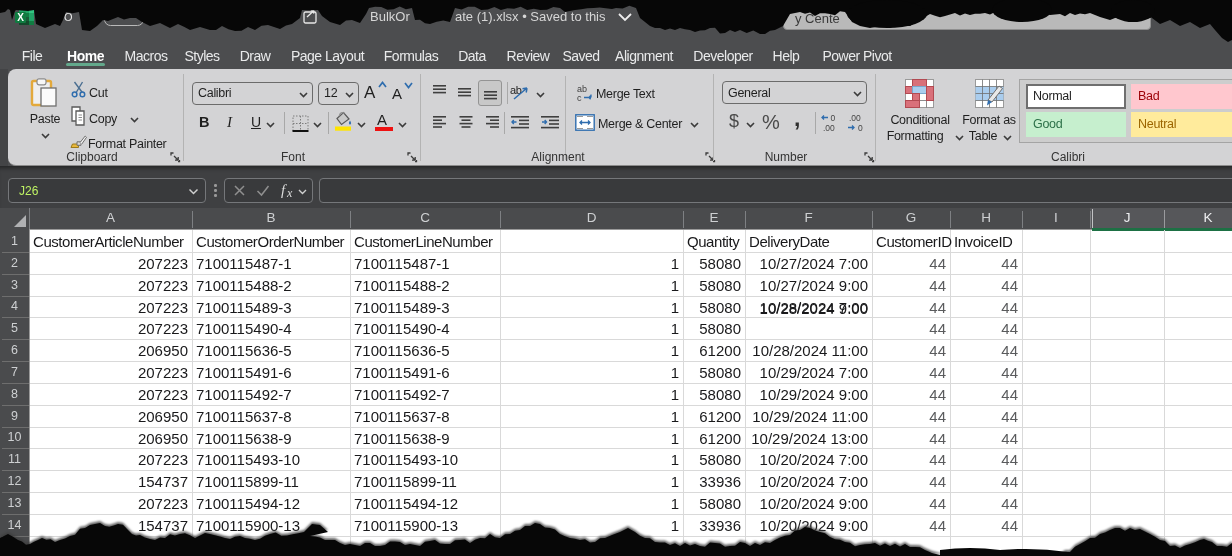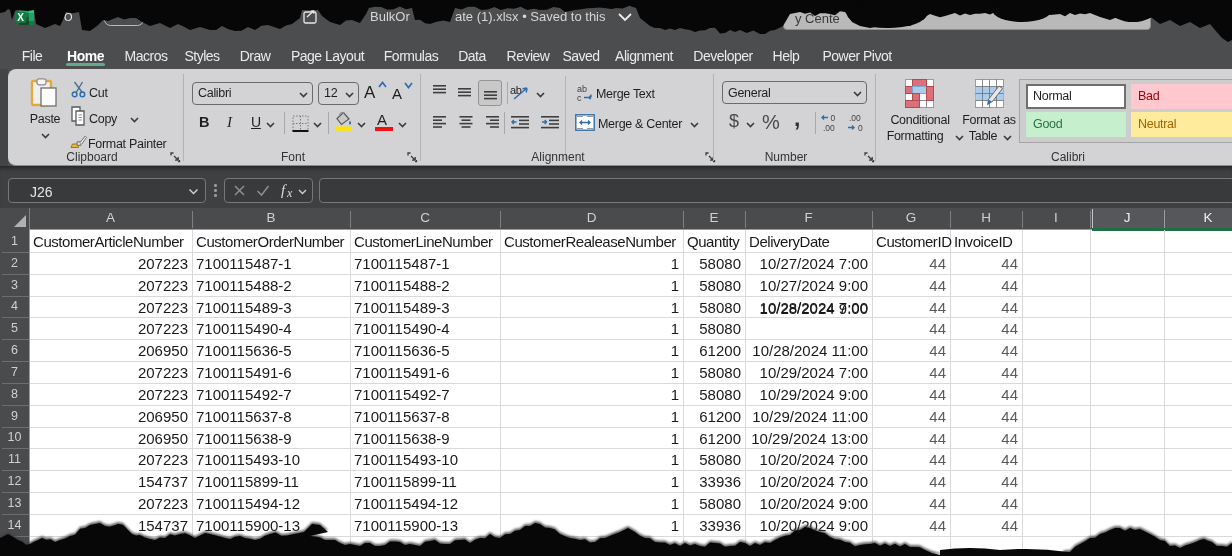--- a/index.html
+++ b/index.html
@@ -315,21 +315,21 @@
 <div class="abs" style="left:1131px;top:84px;width:101px;height:25px;background:#ffc7ce"></div>
 <span class="rtxt" style="left:1138px;top:89px;font-size:12.5px;color:#9c0006">Bad</span>
 <div class="abs" style="left:1026px;top:112px;width:100px;height:25px;background:#c6efce"></div>
 <span class="rtxt" style="left:1033px;top:117px;font-size:12.5px;color:#2c7048">Good</span>
 <div class="abs" style="left:1131px;top:112px;width:101px;height:25px;background:#ffeb9c"></div>
 <span class="rtxt" style="left:1138px;top:117px;font-size:12.5px;color:#9c6500">Neutral</span>
 <span class="rlab" style="left:1068px">Calibri</span>
 <div class="abs" style="left:0;top:69px;width:8px;height:97px;background:#434446"></div>
 <div class="fbar"></div>
 <div class="dbox" style="left:8px;top:12px;width:198px;height:25px;top:178px"></div>
-<span class="abs" style="left:30px;top:184px;font-size:14px;color:#e5e5e5">J26</span>
+<span class="abs" style="left:19px;top:184px;font-size:12px;color:#bef264">J26</span>
 <svg style="left:188px;top:188px" width="11" height="7" viewBox="0 0 11 7">
 <path d="M1.5 1.5 L5.5 5.5 L9.5 1.5" stroke="#cfcfcf" stroke-width="1.5" fill="none"></path>
     </svg>
 <div class="abs" style="left:214px;top:184px;width:2.5px;height:2.5px;background:#9a9a9a;border-radius:50%"></div>
 <div class="abs" style="left:214px;top:189px;width:2.5px;height:2.5px;background:#9a9a9a;border-radius:50%"></div>
 <div class="abs" style="left:214px;top:194px;width:2.5px;height:2.5px;background:#9a9a9a;border-radius:50%"></div>
 <div class="dbox" style="left:224px;top:178px;width:89px;height:25px"></div>
 <svg style="left:233px;top:184px" width="13" height="13" viewBox="0 0 13 13">
 <path d="M2 2 L11 11 M11 2 L2 11" stroke="#8f8f8f" stroke-width="1.5"></path>
     </svg>
@@ -434,21 +434,20 @@
 <div class="gl" style="left:30px;top:405px;width:1202px;height:1px"></div>
 <div class="gl" style="left:30px;top:427px;width:1202px;height:1px"></div>
 <div class="gl" style="left:30px;top:448px;width:1202px;height:1px"></div>
 <div class="gl" style="left:30px;top:470px;width:1202px;height:1px"></div>
 <div class="gl" style="left:30px;top:492px;width:1202px;height:1px"></div>
 <div class="gl" style="left:30px;top:514px;width:1202px;height:1px"></div>
 <div class="gl" style="left:30px;top:536px;width:1202px;height:1px"></div>
 <span class="cell" style="left:33px;top:233px;letter-spacing:-0.45px">CustomerArticleNumber</span>
 <span class="cell" style="left:196px;top:233px;letter-spacing:-0.45px">CustomerOrderNumber</span>
 <span class="cell" style="left:354px;top:233px;letter-spacing:-0.45px">CustomerLineNumber</span>
-<span class="cell" style="left:504px;top:233px;letter-spacing:-0.45px">CustomerRealeaseNumber</span>
 <span class="cell" style="left:687px;top:233px;letter-spacing:-0.45px">Quantity</span>
 <span class="cell" style="left:749px;top:233px;letter-spacing:-0.45px">DeliveryDate</span>
 <span class="cell" style="left:876px;top:233px;letter-spacing:-0.45px">CustomerID</span>
 <span class="cell" style="left:954px;top:233px;letter-spacing:-0.45px">InvoiceID</span>
 <span class="cell r" style="left:188px;top:255px">207223</span>
 <span class="cell" style="left:196px;top:255px">7100115487-1</span>
 <span class="cell" style="left:354px;top:255px">7100115487-1</span>
 <span class="cell r" style="left:679px;top:255px">1</span>
 <span class="cell r" style="left:741px;top:255px">58080</span>
 <span class="cell r" style="left:868px;top:255px">10/27/2024 7:00</span>

